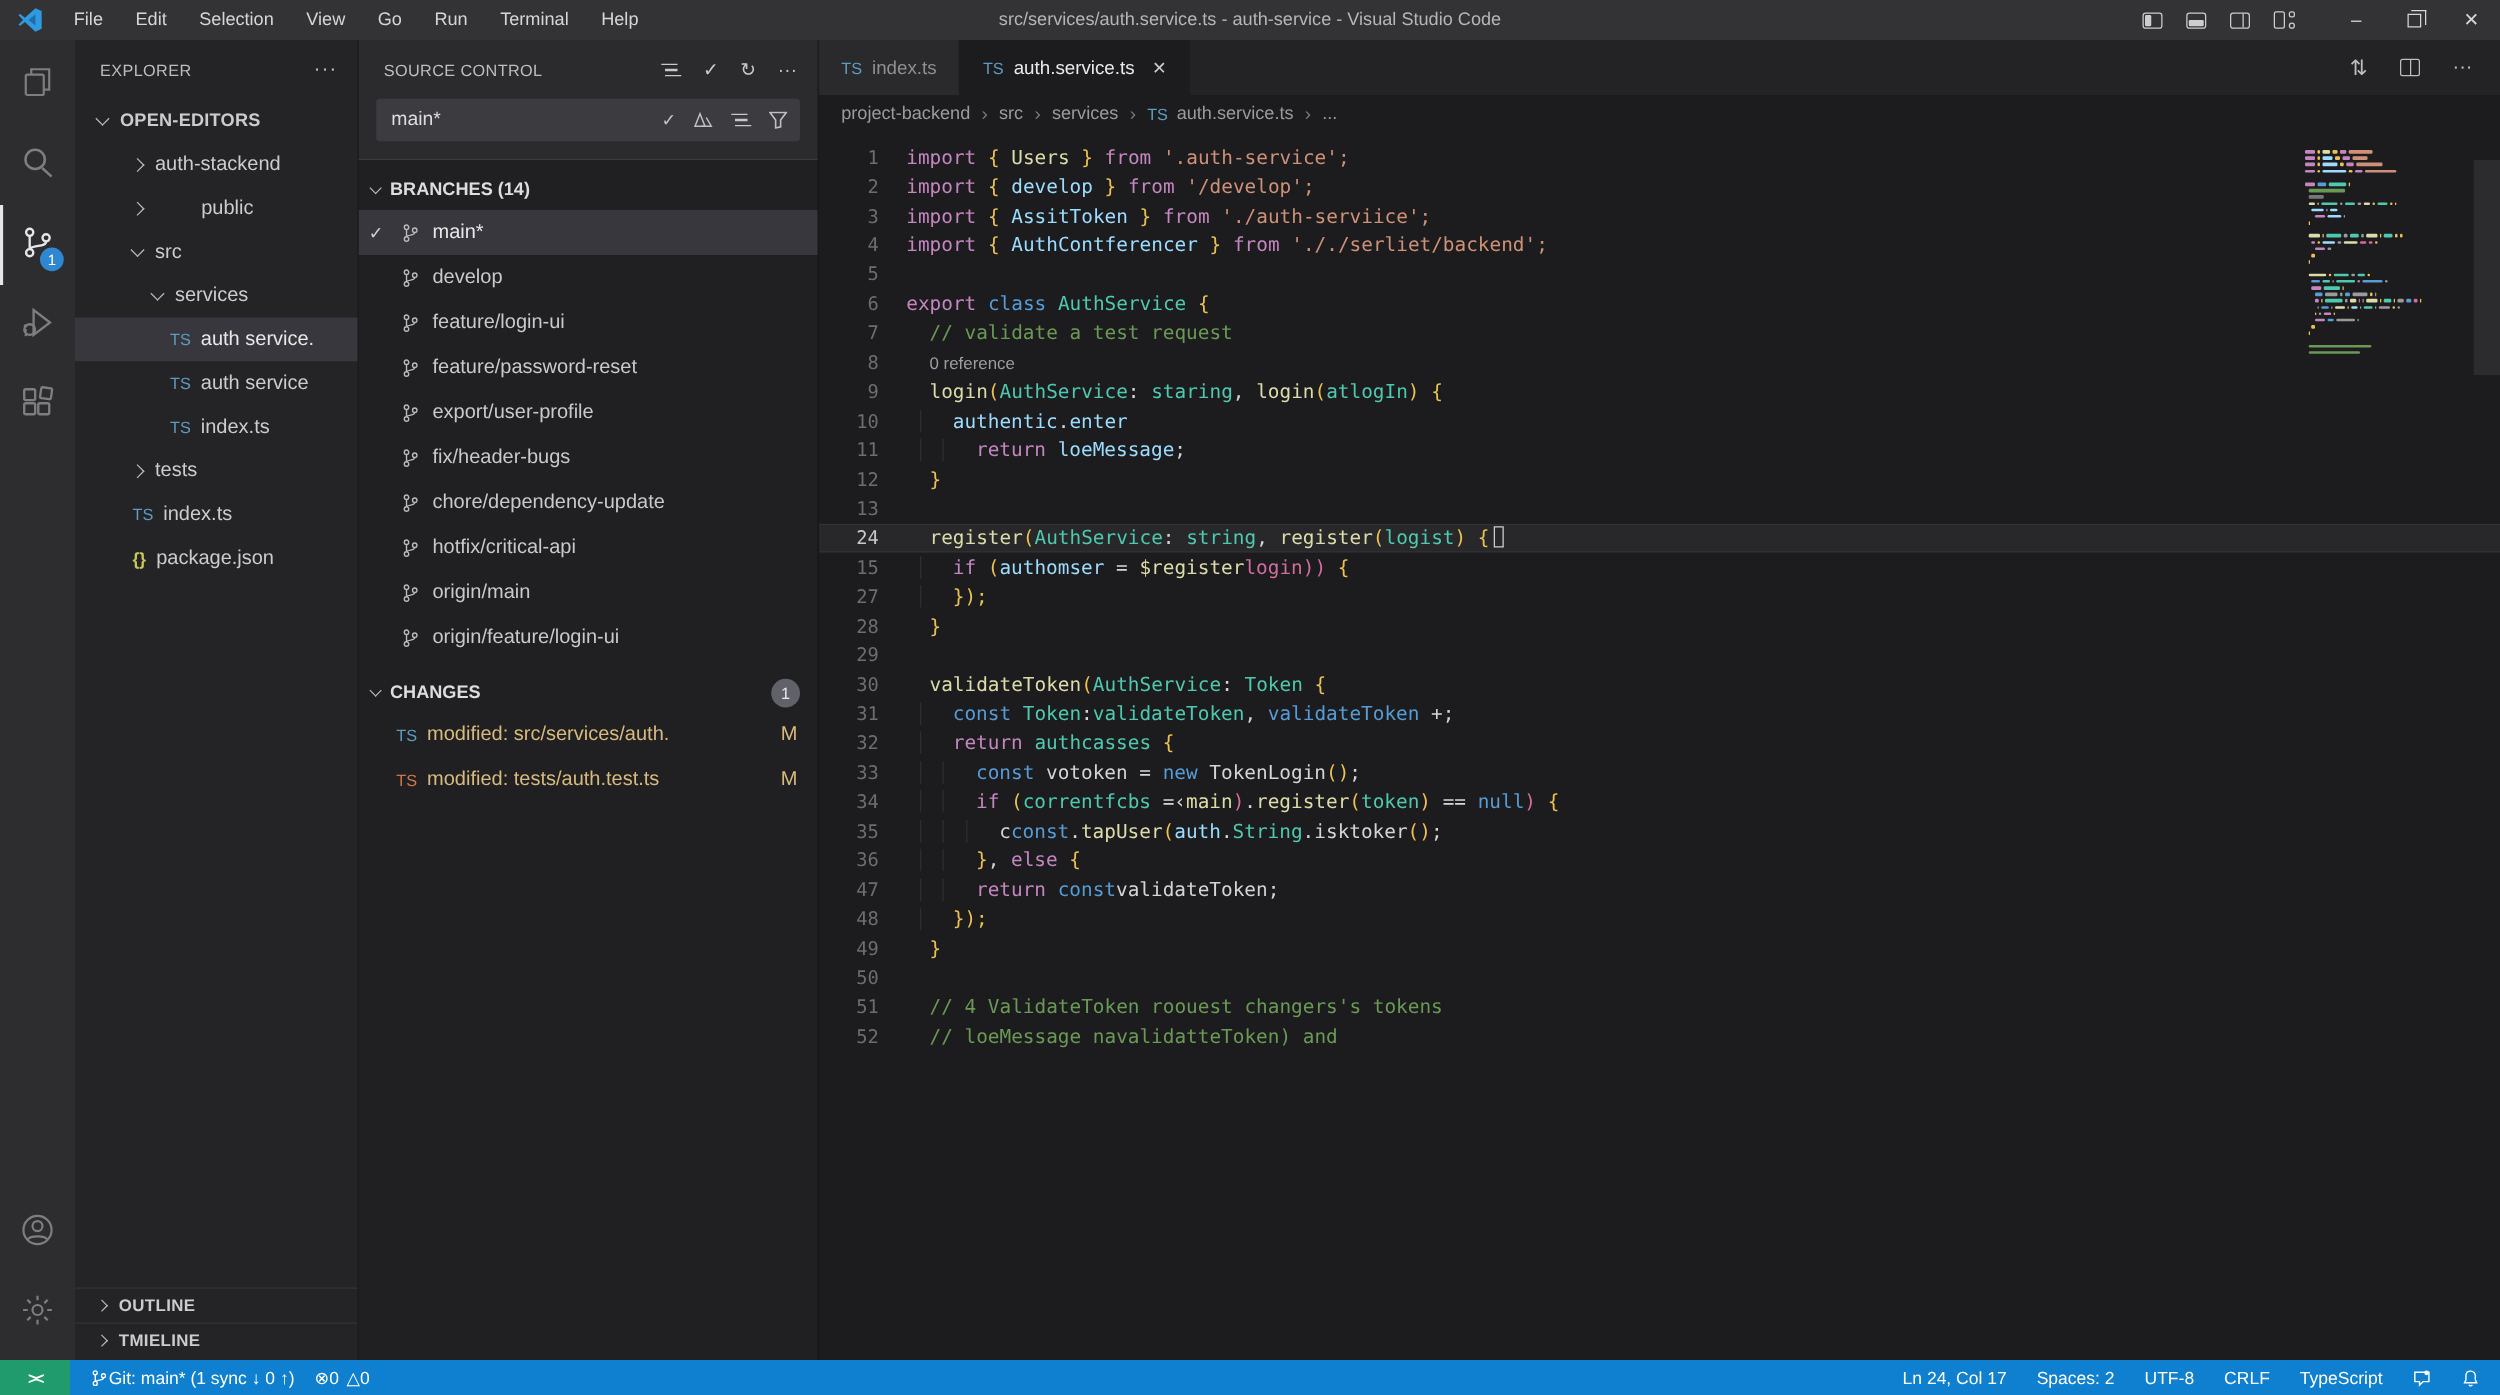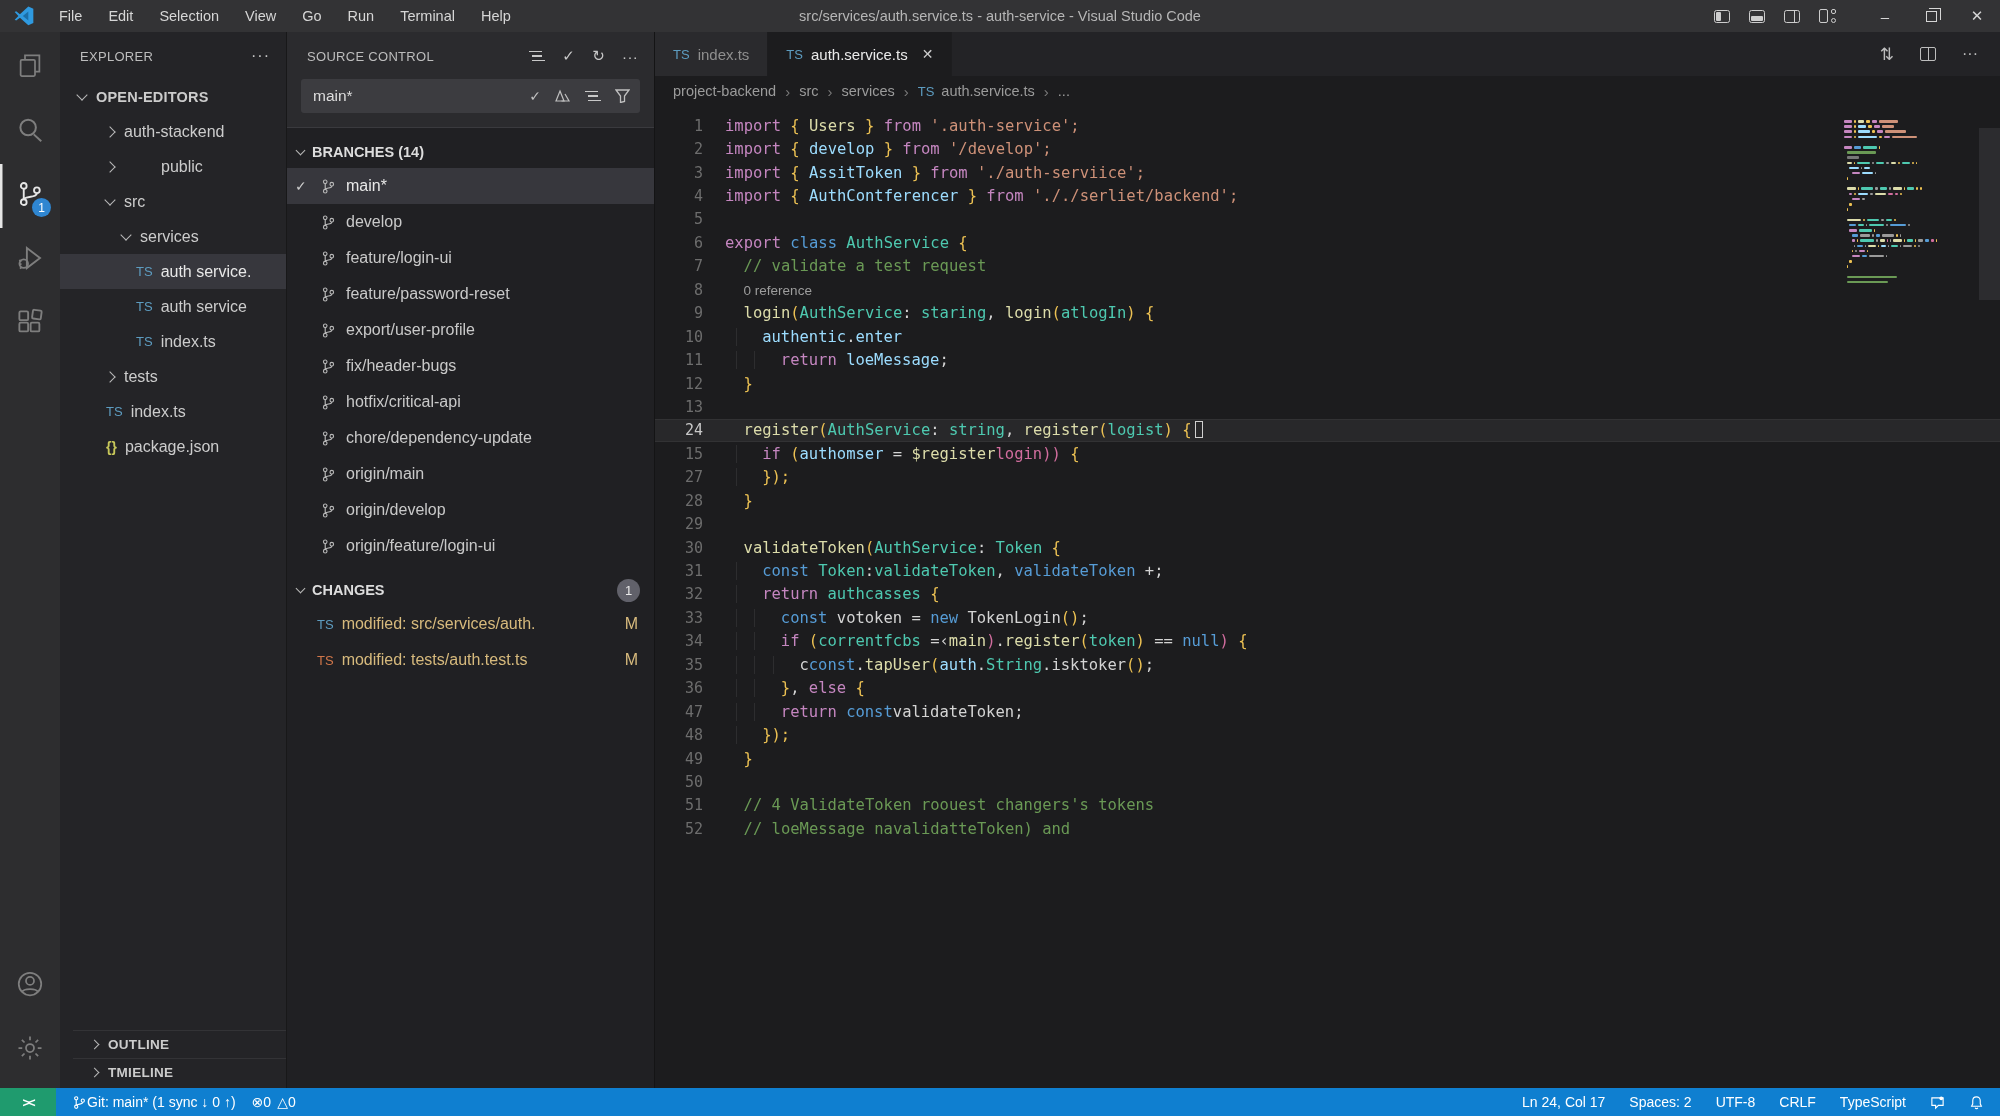--- a/index.html
+++ b/index.html
@@ -44,21 +44,21 @@
   .tree { margin-top:6px; }
   .trow { height:35px; display:flex; align-items:center; color:#cccccc; font-size:16px; white-space:nowrap; }
   .trow.selected { background:#37373d; color:#e8e8e8; }
   .trow.bold { font-weight:700; font-size:14.5px; letter-spacing:.2px; }
   .chev { width:8px; height:8px; border-right:1.6px solid #b9b9b9; border-bottom:1.6px solid #b9b9b9; display:inline-block; flex:0 0 auto; }
   .chev.right { transform:rotate(-45deg); margin-right:10px; }
   .chev.down { transform:rotate(45deg); margin-top:-4px; margin-right:10px; }
   .ts-ico { color:#5d9cc0; font-weight:400; font-size:13px; margin-right:8px; flex:0 0 auto; }
   .ts-ico.orange { color:#d0764a; }
   .brace-ico { color:#c7c75a; font-weight:700; font-size:14px; margin-right:8px; }
-  .side-bottom { position:absolute; left:13px; right:0; bottom:2px; }
+  .side-bottom { position:absolute; left:0; right:0; bottom:2px; }
   .bottom-sec { height:28px; border-top:1px solid #333336; display:flex; align-items:center; padding-left:18px; font-size:13.5px; font-weight:700; color:#cccccc; letter-spacing:.3px; }
   .bottom-sec .chev { width:7px; height:7px; }
 
   
   .scm { width:368px; background:#202023; border-right:1px solid #141415; position:relative; font-size:16px; }
   .scm-top { background:#2b2b2e; border-bottom:1px solid #3a3a3e; padding-bottom:14px; }
   .scm-title-icons { margin-left:auto; display:flex; gap:17px; align-items:center; color:#c8c8c8; font-size:15px; }
   .tree-ico { display:inline-flex; flex-direction:column; gap:3px; }
   .tree-ico i { display:block; height:1.6px; background:#c8c8c8; }
   .tree-ico i:nth-child(1){ width:13px; } .tree-ico i:nth-child(2){ width:10px; margin-left:3px; } .tree-ico i:nth-child(3){ width:13px; margin-left:3px; }
@@ -390,54 +390,43 @@
         </div>
         <div class="brow">
           <svg class="git-ico" width="15" height="17" viewBox="0 0 16 18">
             <g fill="none" stroke="currentColor" stroke-width="1.2">
               <circle cx="4.5" cy="4" r="1.9"></circle>
               <circle cx="4.5" cy="14" r="1.9"></circle>
               <circle cx="11.5" cy="6.5" r="1.9"></circle>
               <path d="M4.5 6v6M11.5 8.4c0 2.6-4.5 1.8-7 3.4"></path>
             </g>
           </svg>
+          <span>chore/dependency-update</span>
+        </div>
+        <div class="brow">
+          <svg class="git-ico" width="15" height="17" viewBox="0 0 16 18">
+            <g fill="none" stroke="currentColor" stroke-width="1.2">
+              <circle cx="4.5" cy="4" r="1.9"></circle>
+              <circle cx="4.5" cy="14" r="1.9"></circle>
+              <circle cx="11.5" cy="6.5" r="1.9"></circle>
+              <path d="M4.5 6v6M11.5 8.4c0 2.6-4.5 1.8-7 3.4"></path>
+            </g>
+          </svg>
           <span>hotfix/critical-api</span>
         </div>
         <div class="brow">
           <svg class="git-ico" width="15" height="17" viewBox="0 0 16 18">
             <g fill="none" stroke="currentColor" stroke-width="1.2">
               <circle cx="4.5" cy="4" r="1.9"></circle>
               <circle cx="4.5" cy="14" r="1.9"></circle>
               <circle cx="11.5" cy="6.5" r="1.9"></circle>
               <path d="M4.5 6v6M11.5 8.4c0 2.6-4.5 1.8-7 3.4"></path>
             </g>
           </svg>
-          <span>chore/dependency-update</span>
-        </div>
-        <div class="brow">
-          <svg class="git-ico" width="15" height="17" viewBox="0 0 16 18">
-            <g fill="none" stroke="currentColor" stroke-width="1.2">
-              <circle cx="4.5" cy="4" r="1.9"></circle>
-              <circle cx="4.5" cy="14" r="1.9"></circle>
-              <circle cx="11.5" cy="6.5" r="1.9"></circle>
-              <path d="M4.5 6v6M11.5 8.4c0 2.6-4.5 1.8-7 3.4"></path>
-            </g>
-          </svg>
           <span>origin/main</span>
-        </div>
-        <div class="brow">
-          <svg class="git-ico" width="15" height="17" viewBox="0 0 16 18">
-            <g fill="none" stroke="currentColor" stroke-width="1.2">
-              <circle cx="4.5" cy="4" r="1.9"></circle>
-              <circle cx="4.5" cy="14" r="1.9"></circle>
-              <circle cx="11.5" cy="6.5" r="1.9"></circle>
-              <path d="M4.5 6v6M11.5 8.4c0 2.6-4.5 1.8-7 3.4"></path>
-            </g>
-          </svg>
-          <span>origin/develop</span>
         </div>
         <div class="brow">
           <svg class="git-ico" width="15" height="17" viewBox="0 0 16 18">
             <g fill="none" stroke="currentColor" stroke-width="1.2">
               <circle cx="4.5" cy="4" r="1.9"></circle>
               <circle cx="4.5" cy="14" r="1.9"></circle>
               <circle cx="11.5" cy="6.5" r="1.9"></circle>
               <path d="M4.5 6v6M11.5 8.4c0 2.6-4.5 1.8-7 3.4"></path>
             </g>
           </svg>

